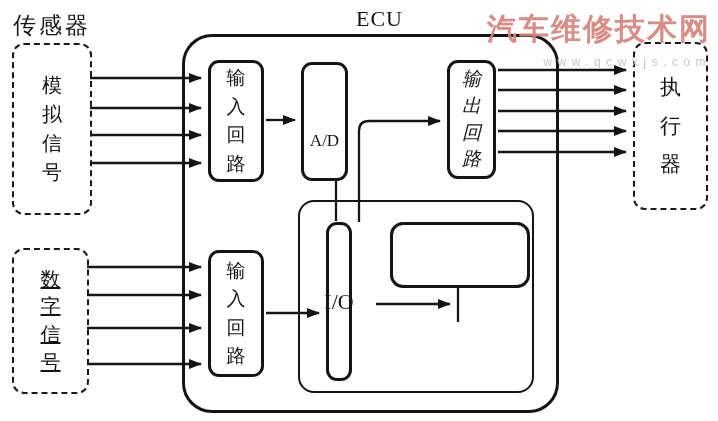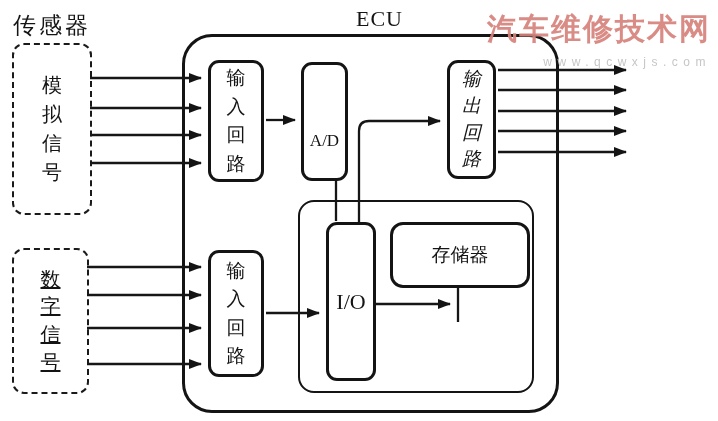--- a/index.html
+++ b/index.html
@@ -97,43 +97,45 @@
   <div class="container-box" style="left:298px;top:200px;width:236px;height:193px;border-radius:16px;"></div>
 
   <div class="dashed-box" style="left:12px;top:43px;width:80px;height:172px;">
     <span class="vtext f20">模拟信号</span>
   </div>
 
   <div class="dashed-box" style="left:12px;top:248px;width:77px;height:146px;">
     <span class="vtext f20" style="line-height:1.38;text-decoration:underline;">数字信号</span>
   </div>
 
+  <div class="dashed-box" style="left:633px;top:42px;width:75px;height:168px;">
+    <span class="vtext" style="font-size:21px;line-height:1.85;">执行器</span>
+  </div>
 
   <div class="block" style="left:208px;top:60px;width:56px;height:122px;">
     <span class="vtext f19">输入回路</span>
   </div>
 
   <div class="block" style="left:301px;top:62px;width:47px;height:119px;">
     <span style="font-size:17px;line-height:1.2;white-space:nowrap;margin-top:40px;">A/D</span>
   </div>
 
   <div class="block" style="left:447px;top:60px;width:49px;height:119px;">
     <span class="vtext" style="font-size:19px;line-height:1.42;font-style:italic;">输出回路</span>
   </div>
 
   <div class="block" style="left:208px;top:250px;width:56px;height:127px;">
     <span class="vtext f19">输入回路</span>
   </div>
 
-  <div class="block" style="left:326px;top:222px;width:50px;height:159px;">
+  <div class="block" style="left:326px;top:222px;width:26px;height:159px;">
     <span style="font-size:22px;">I/O</span>
   </div>
 
   <div class="block" style="left:390px;top:222px;width:140px;height:66px;border-radius:13px;">
-    <span style="font-size:19px;line-height:1.25;">存储器</span>
   </div>
 
 
   <svg id="connector-svg" width="718" height="421" viewBox="0 0 718 421">
     <defs>
       <marker id="arr" markerUnits="userSpaceOnUse" markerWidth="14" markerHeight="10" refX="12" refY="5" orient="auto">
         <path d="M0,0 L13,5 L0,10 z" fill="#141414"></path>
       </marker>
     </defs>
     <g stroke="#161616" stroke-width="2.3" fill="none">

